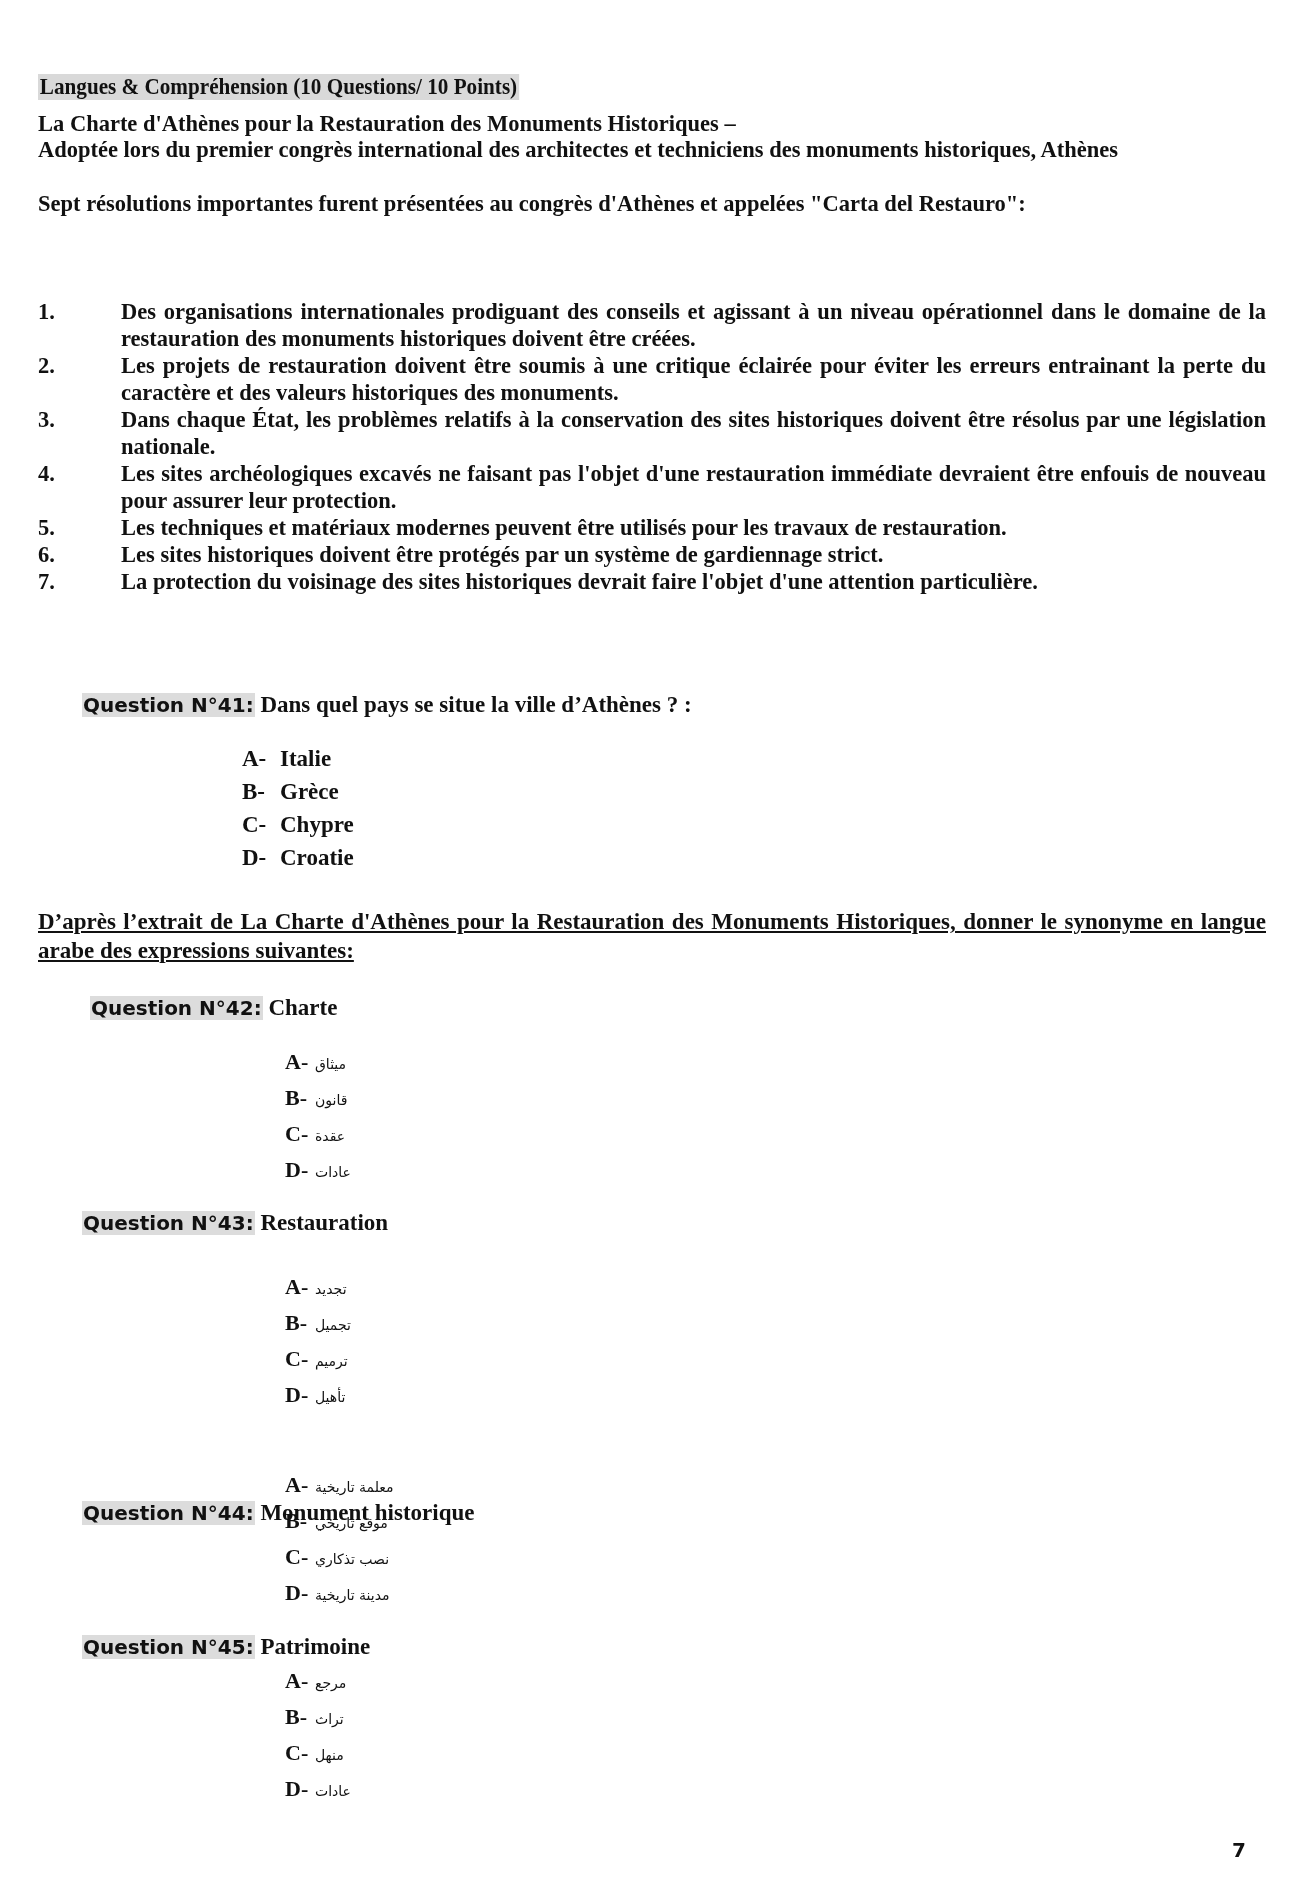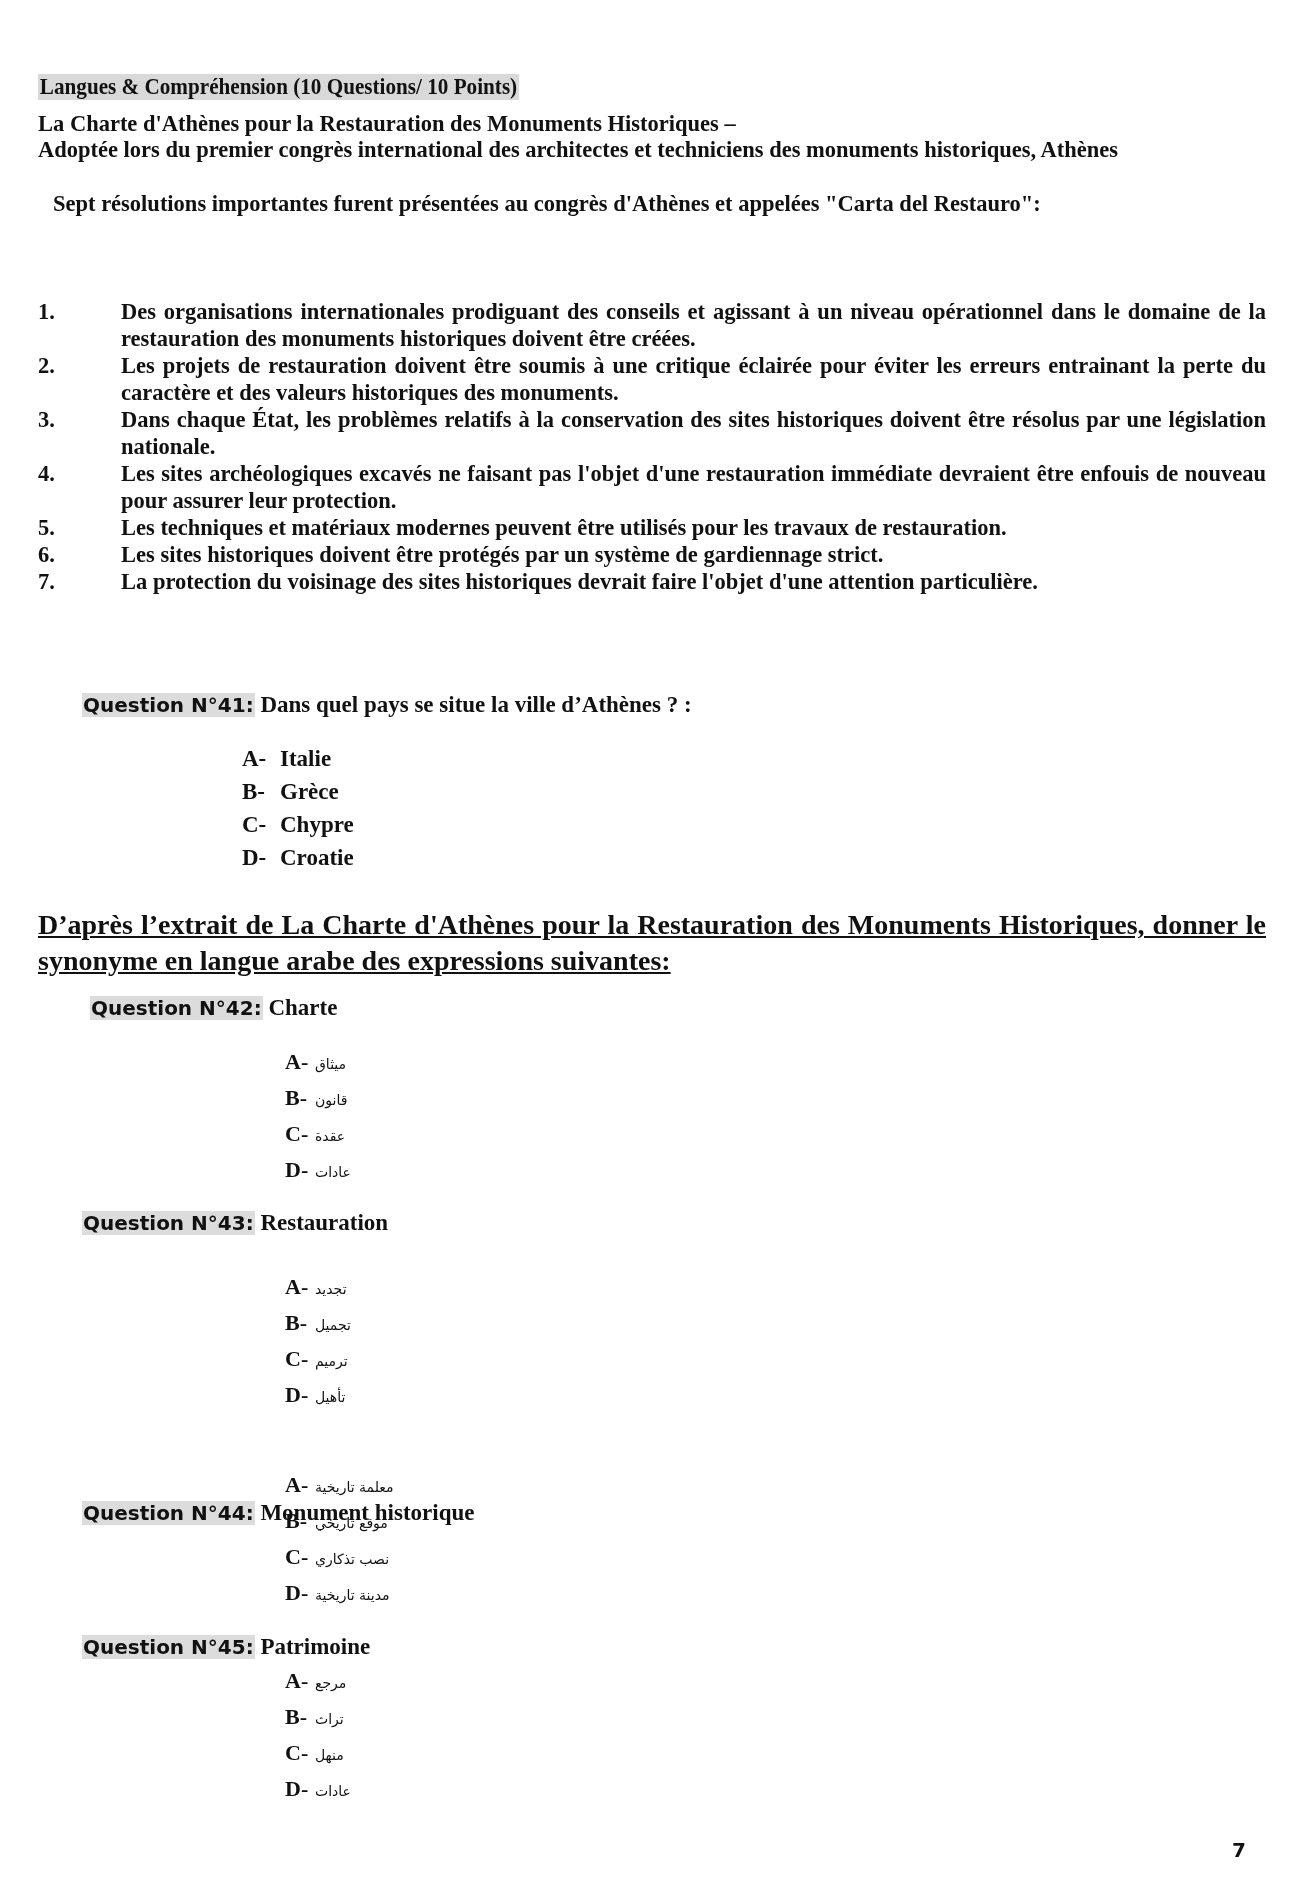--- a/index.html
+++ b/index.html
@@ -28,33 +28,33 @@
     padding: 0 1px;
   }
   .q-line { font-size: 23px; font-weight: bold; margin-left: 44px; }
   .opts { font-size: 23px; font-weight: bold; line-height: 33px; }
   .opt { display: flex; align-items: baseline; }
   .opt-letter { width: 38px; display: inline-block; }
   .opts-ar { font-size: 22px; font-weight: bold; line-height: 33px; }
   .opts-ar .opt-letter { width: 30px; }
   .ar { font-family: "DejaVu Sans", sans-serif; font-weight: normal; font-size: 14px; direction: rtl; unicode-bidi: isolate; }
   .instr {
-    left: 38px; top: 907px; width: 1228px; font-size: 28px; font-weight: bold;
-    line-height: 36px; text-decoration: underline; text-align: justify; text-align-last: left;
+    left: 38px; top: 907px; width: 1228px; font-size: 23px; font-weight: bold;
+    line-height: 29px; text-decoration: underline; text-align: justify; text-align-last: left;
   }
   .page-num { right: 54px; top: 1838px; font-family: "DejaVu Sans", sans-serif; font-weight: bold; font-size: 20px; }
 </style>
 </head>
 <body>
 
 <div class="abs section-title">Langues &amp; Compréhension (10 Questions/ 10 Points)</div>
 
 <div class="abs intro" style="top:110px;">La Charte d'Athènes pour la Restauration des Monuments Historiques –</div>
 <div class="abs intro" style="top:136px;">Adoptée lors du premier congrès international des architectes et techniciens des monuments historiques, Athènes</div>
-<div class="abs intro" style="top:190px;margin-left:15px;">Sept résolutions importantes furent présentées au congrès d'Athènes et appelées "Carta del Restauro":</div>
+<div class="abs intro" style="top:190px;">Sept résolutions importantes furent présentées au congrès d'Athènes et appelées "Carta del Restauro":</div>
 
 <div class="abs res-list">
   <div class="res-item">
     <span class="res-num">1.</span>
     <span class="res-text">Des organisations internationales prodiguant des conseils et agissant à un niveau opérationnel dans le domaine de la restauration des monuments historiques doivent être créées.</span>
   </div>
   <div class="res-item">
     <span class="res-num">2.</span>
     <span class="res-text">Les projets de restauration doivent être soumis à une critique éclairée pour éviter les erreurs entrainant la perte du caractère et des valeurs historiques des monuments.</span>
   </div>

